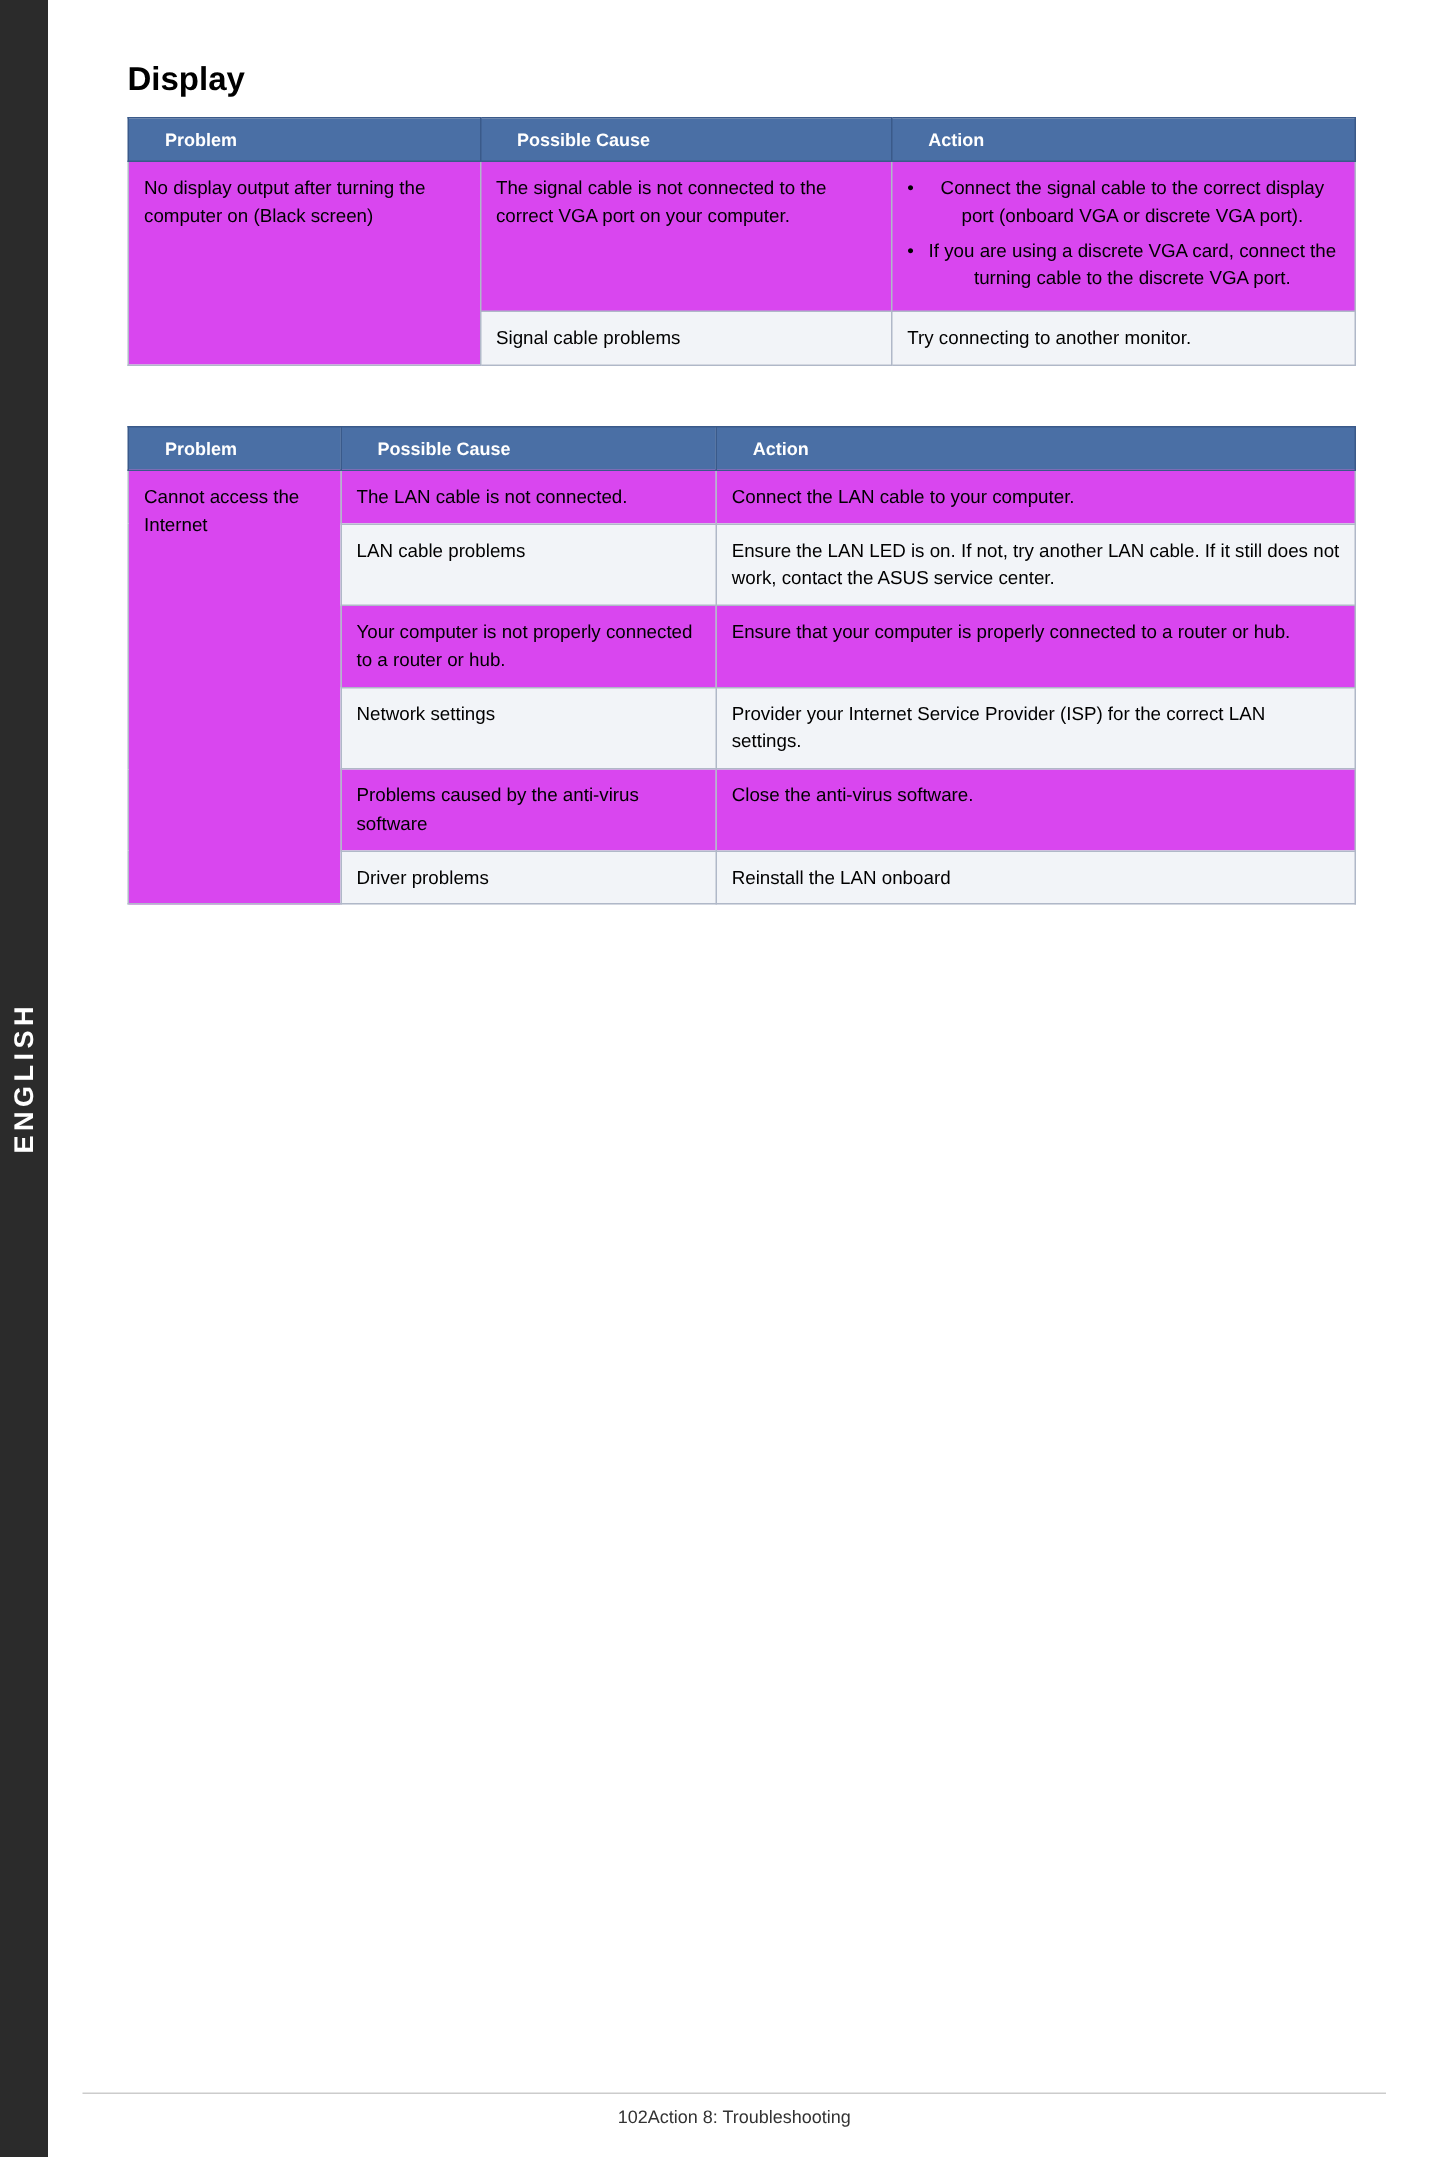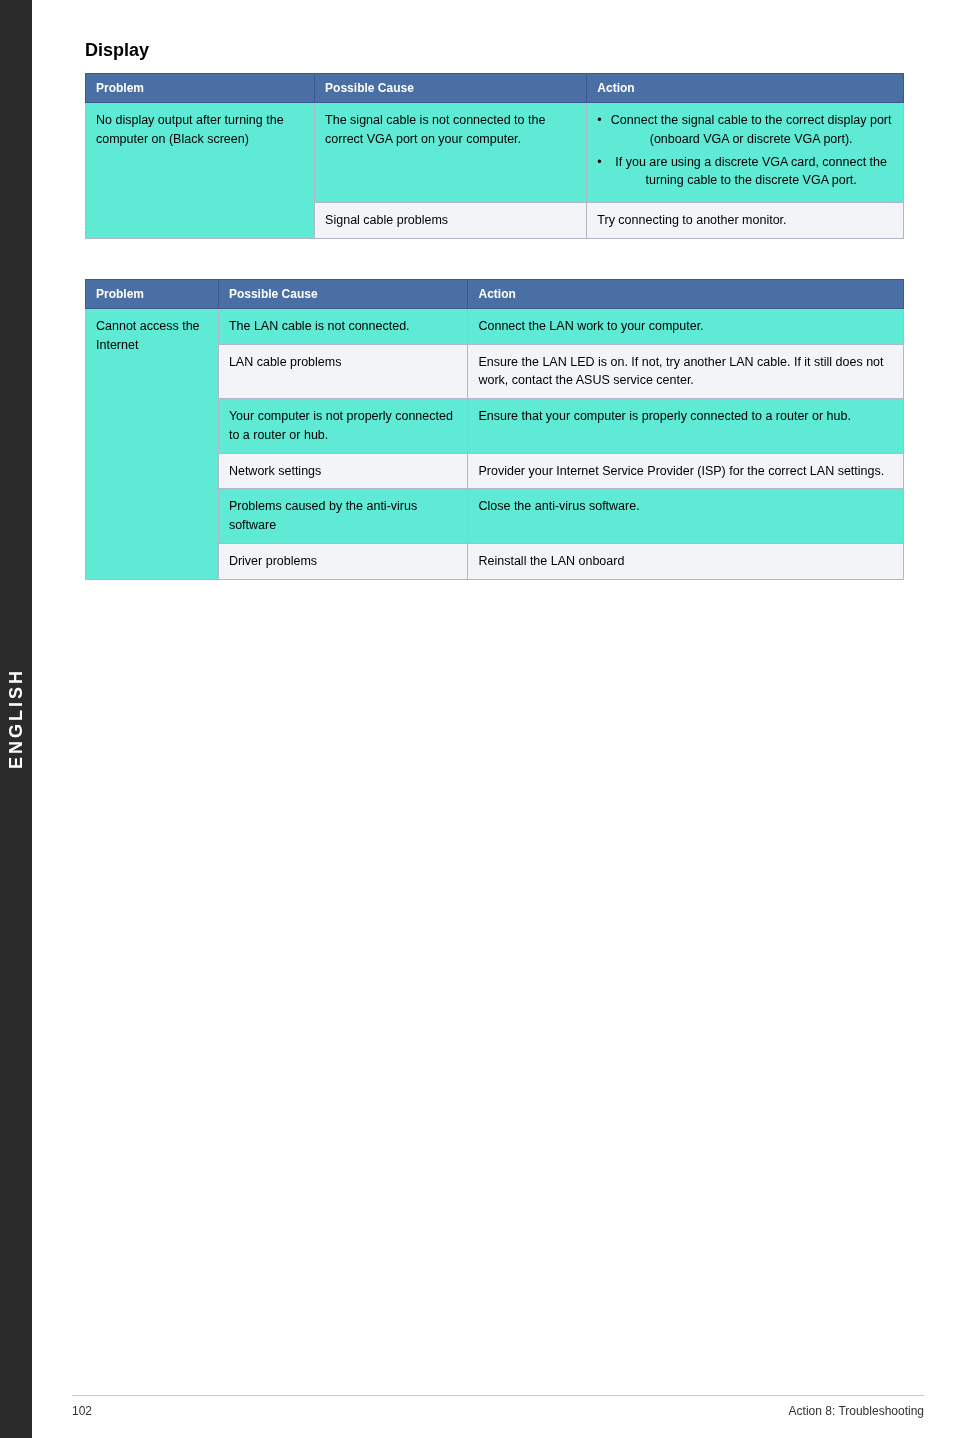--- a/index.html
+++ b/index.html
@@ -37,50 +37,50 @@
     }
 
     
     .main-content {
       margin-left: 55px;
       padding: 40px 50px 40px 30px;
     }
 
     
     .section-title {
-      font-size: 18px;
+      font-size: 22px;
       font-weight: bold;
       margin-bottom: 12px;
       color: #000;
     }
 
     
     table {
       width: 100%;
       border-collapse: collapse;
       margin-bottom: 40px;
     }
 
     thead tr th {
       background: #4a6fa5;
       color: #ffffff;
-      padding: 7px 10px;
+      padding: 7px 24px;
       font-size: 12px;
       font-weight: bold;
       text-align: left;
       border: 1px solid #3a5a8a;
     }
 
     tbody tr td {
       border: 1px solid #b0b8c8;
       padding: 8px 10px;
       vertical-align: top;
       font-size: 12.5px;
       line-height: 1.5;
-      background: #5eead4;
+      background: #d946ef;
     }
 
     tbody tr:nth-child(even) td {
       background: #f2f4f8;
     }
 
     
     .bullet-list {
       list-style: none;
       padding: 0;
@@ -97,24 +97,24 @@
       content: "•";
       position: absolute;
       left: 0;
       top: 0;
     }
 
     
     .page-footer {
       position: absolute;
       bottom: 20px;
-      left: 72px;
+      left: 55px;
       right: 30px;
       display: flex;
-      justify-content: space-between;
+      justify-content: center;
       align-items: center;
       border-top: 1px solid #cccccc;
       padding-top: 8px;
       font-size: 12px;
       color: #333;
     }
   </style>
 </head>
 <body>
 
@@ -162,21 +162,21 @@
       <tr>
         <th>Problem</th>
         <th>Possible Cause</th>
         <th>Action</th>
       </tr>
     </thead>
     <tbody>
       <tr>
         <td rowspan="6">Cannot access the Internet</td>
         <td>The LAN cable is not connected.</td>
-        <td>Connect the LAN work to your computer.</td>
+        <td>Connect the LAN cable to your computer.</td>
       </tr>
       <tr>
         <td>LAN cable problems</td>
         <td>Ensure the LAN LED is on. If not, try another LAN cable. If it still does not work, contact the ASUS service center.</td>
       </tr>
       <tr>
         <td>Your computer is not properly connected to a router or hub.</td>
         <td>Ensure that your computer is properly connected to a router or hub.</td>
       </tr>
       <tr>

